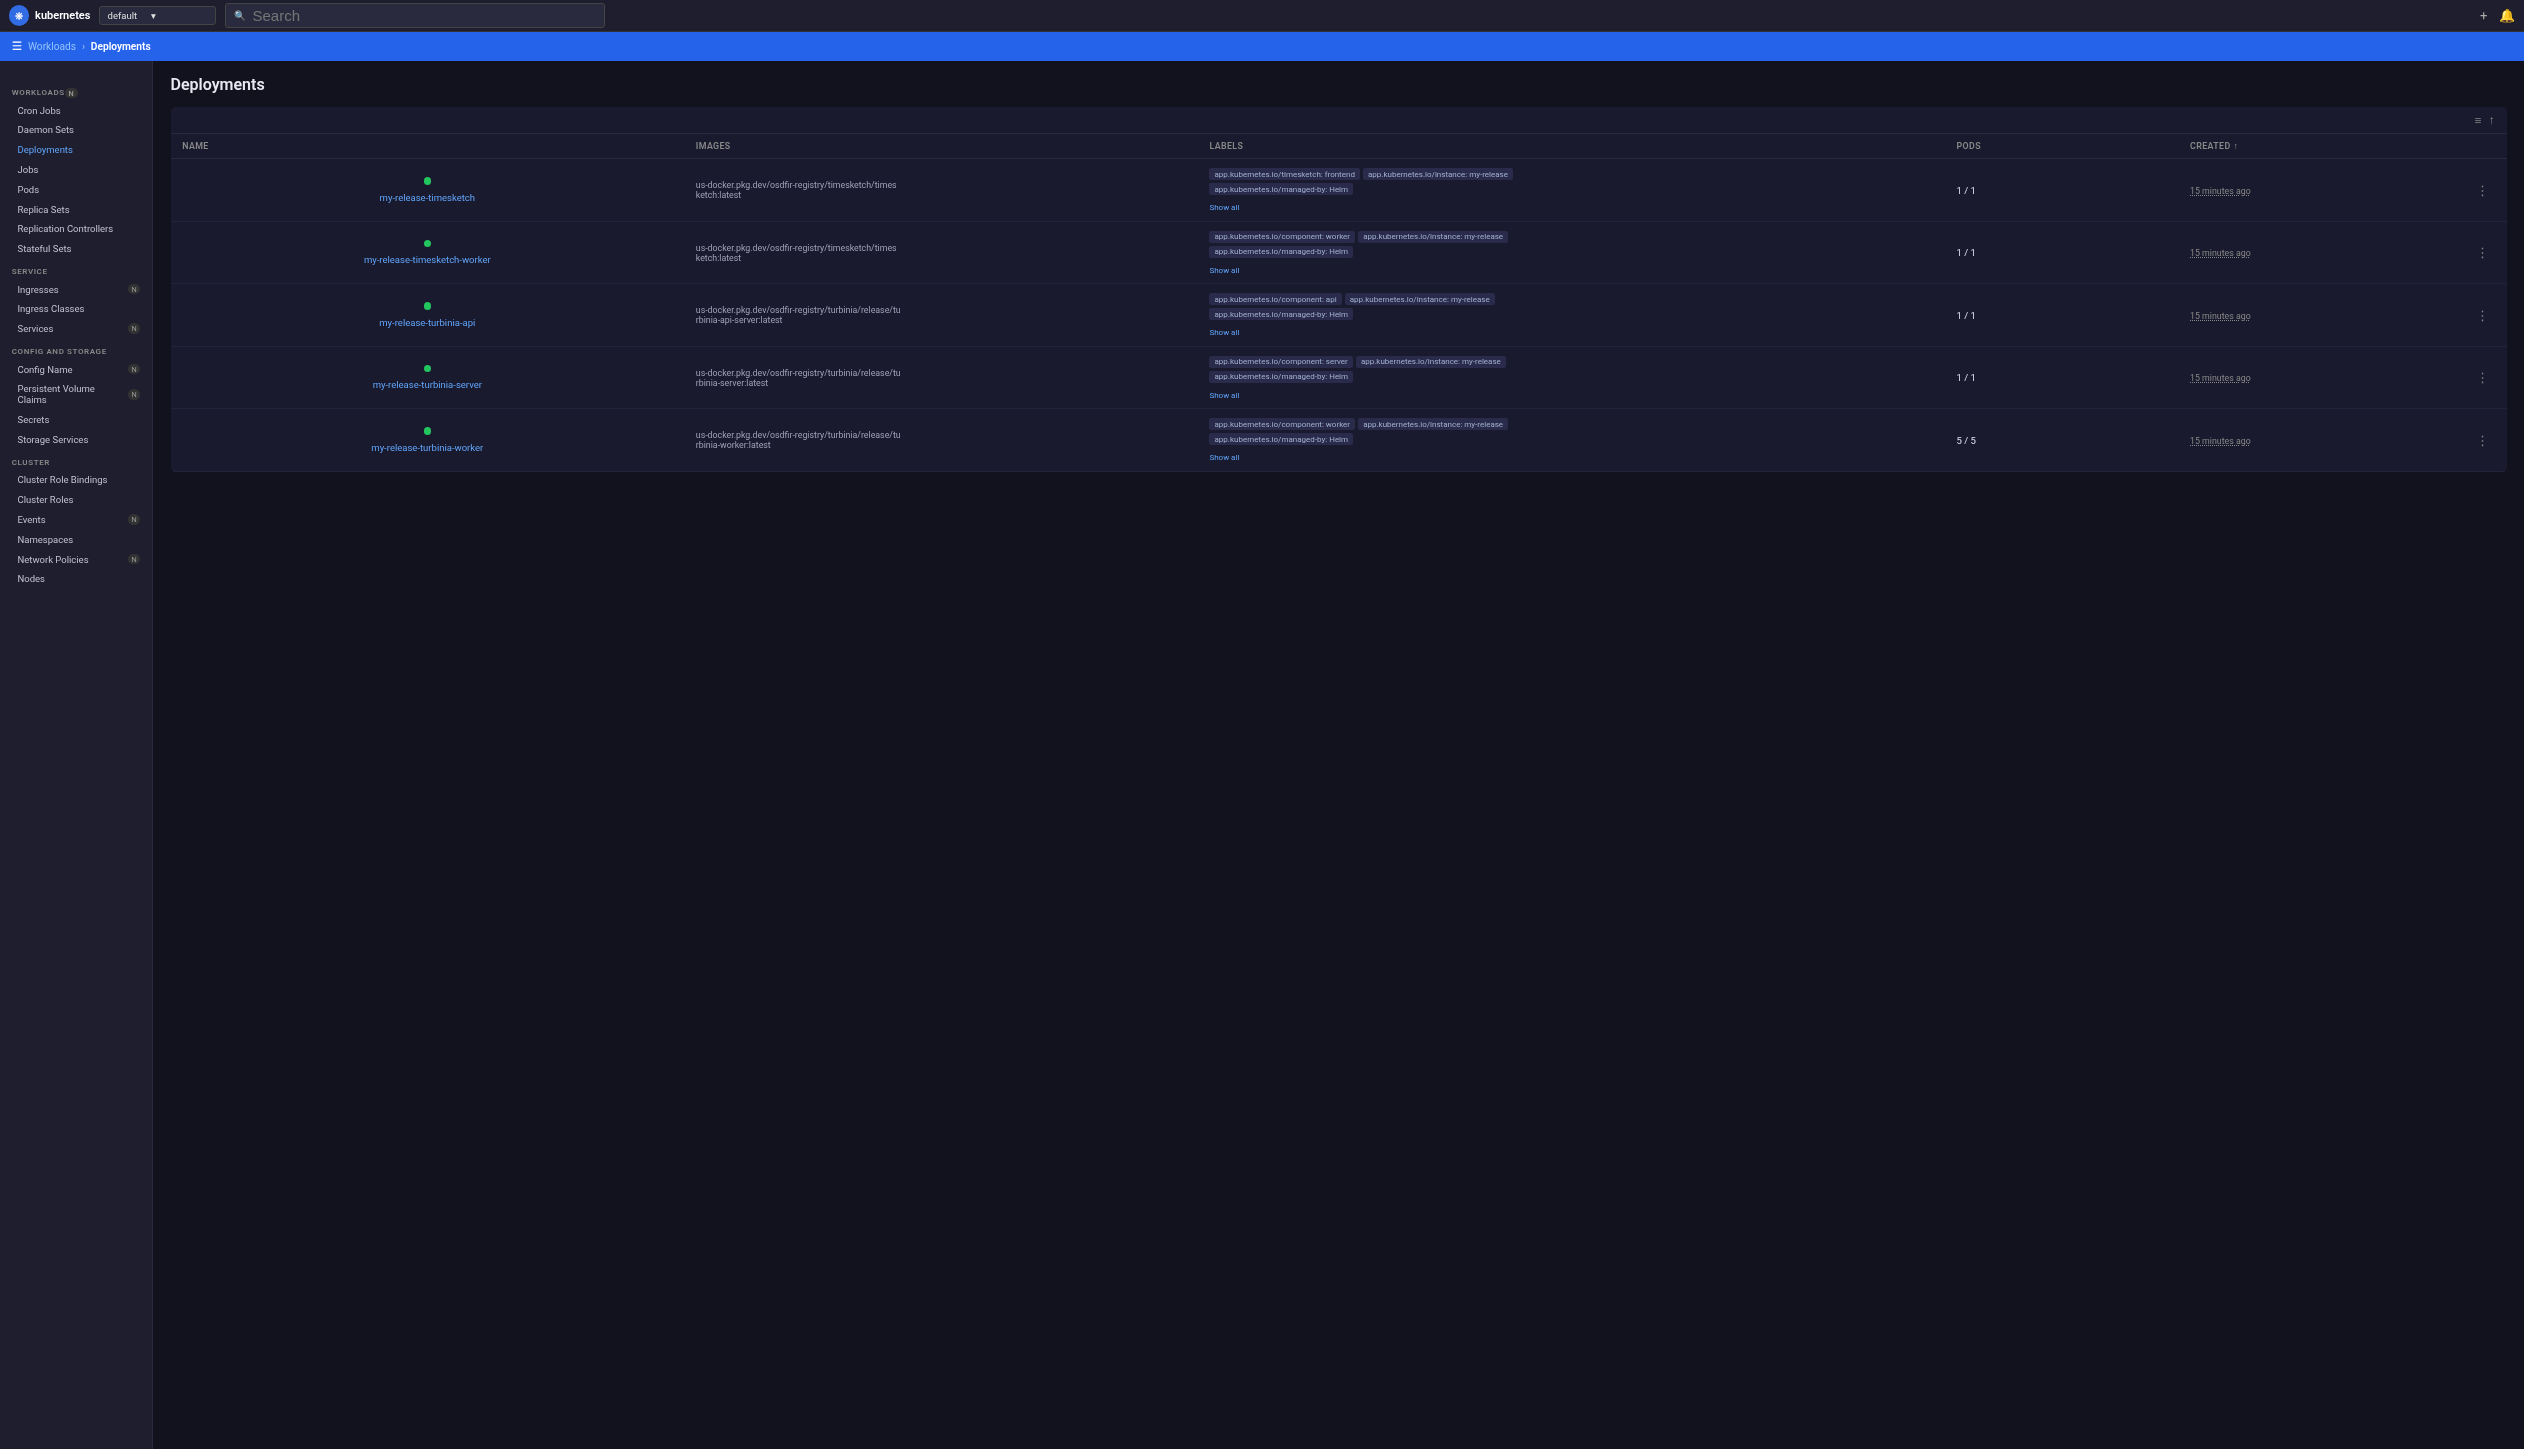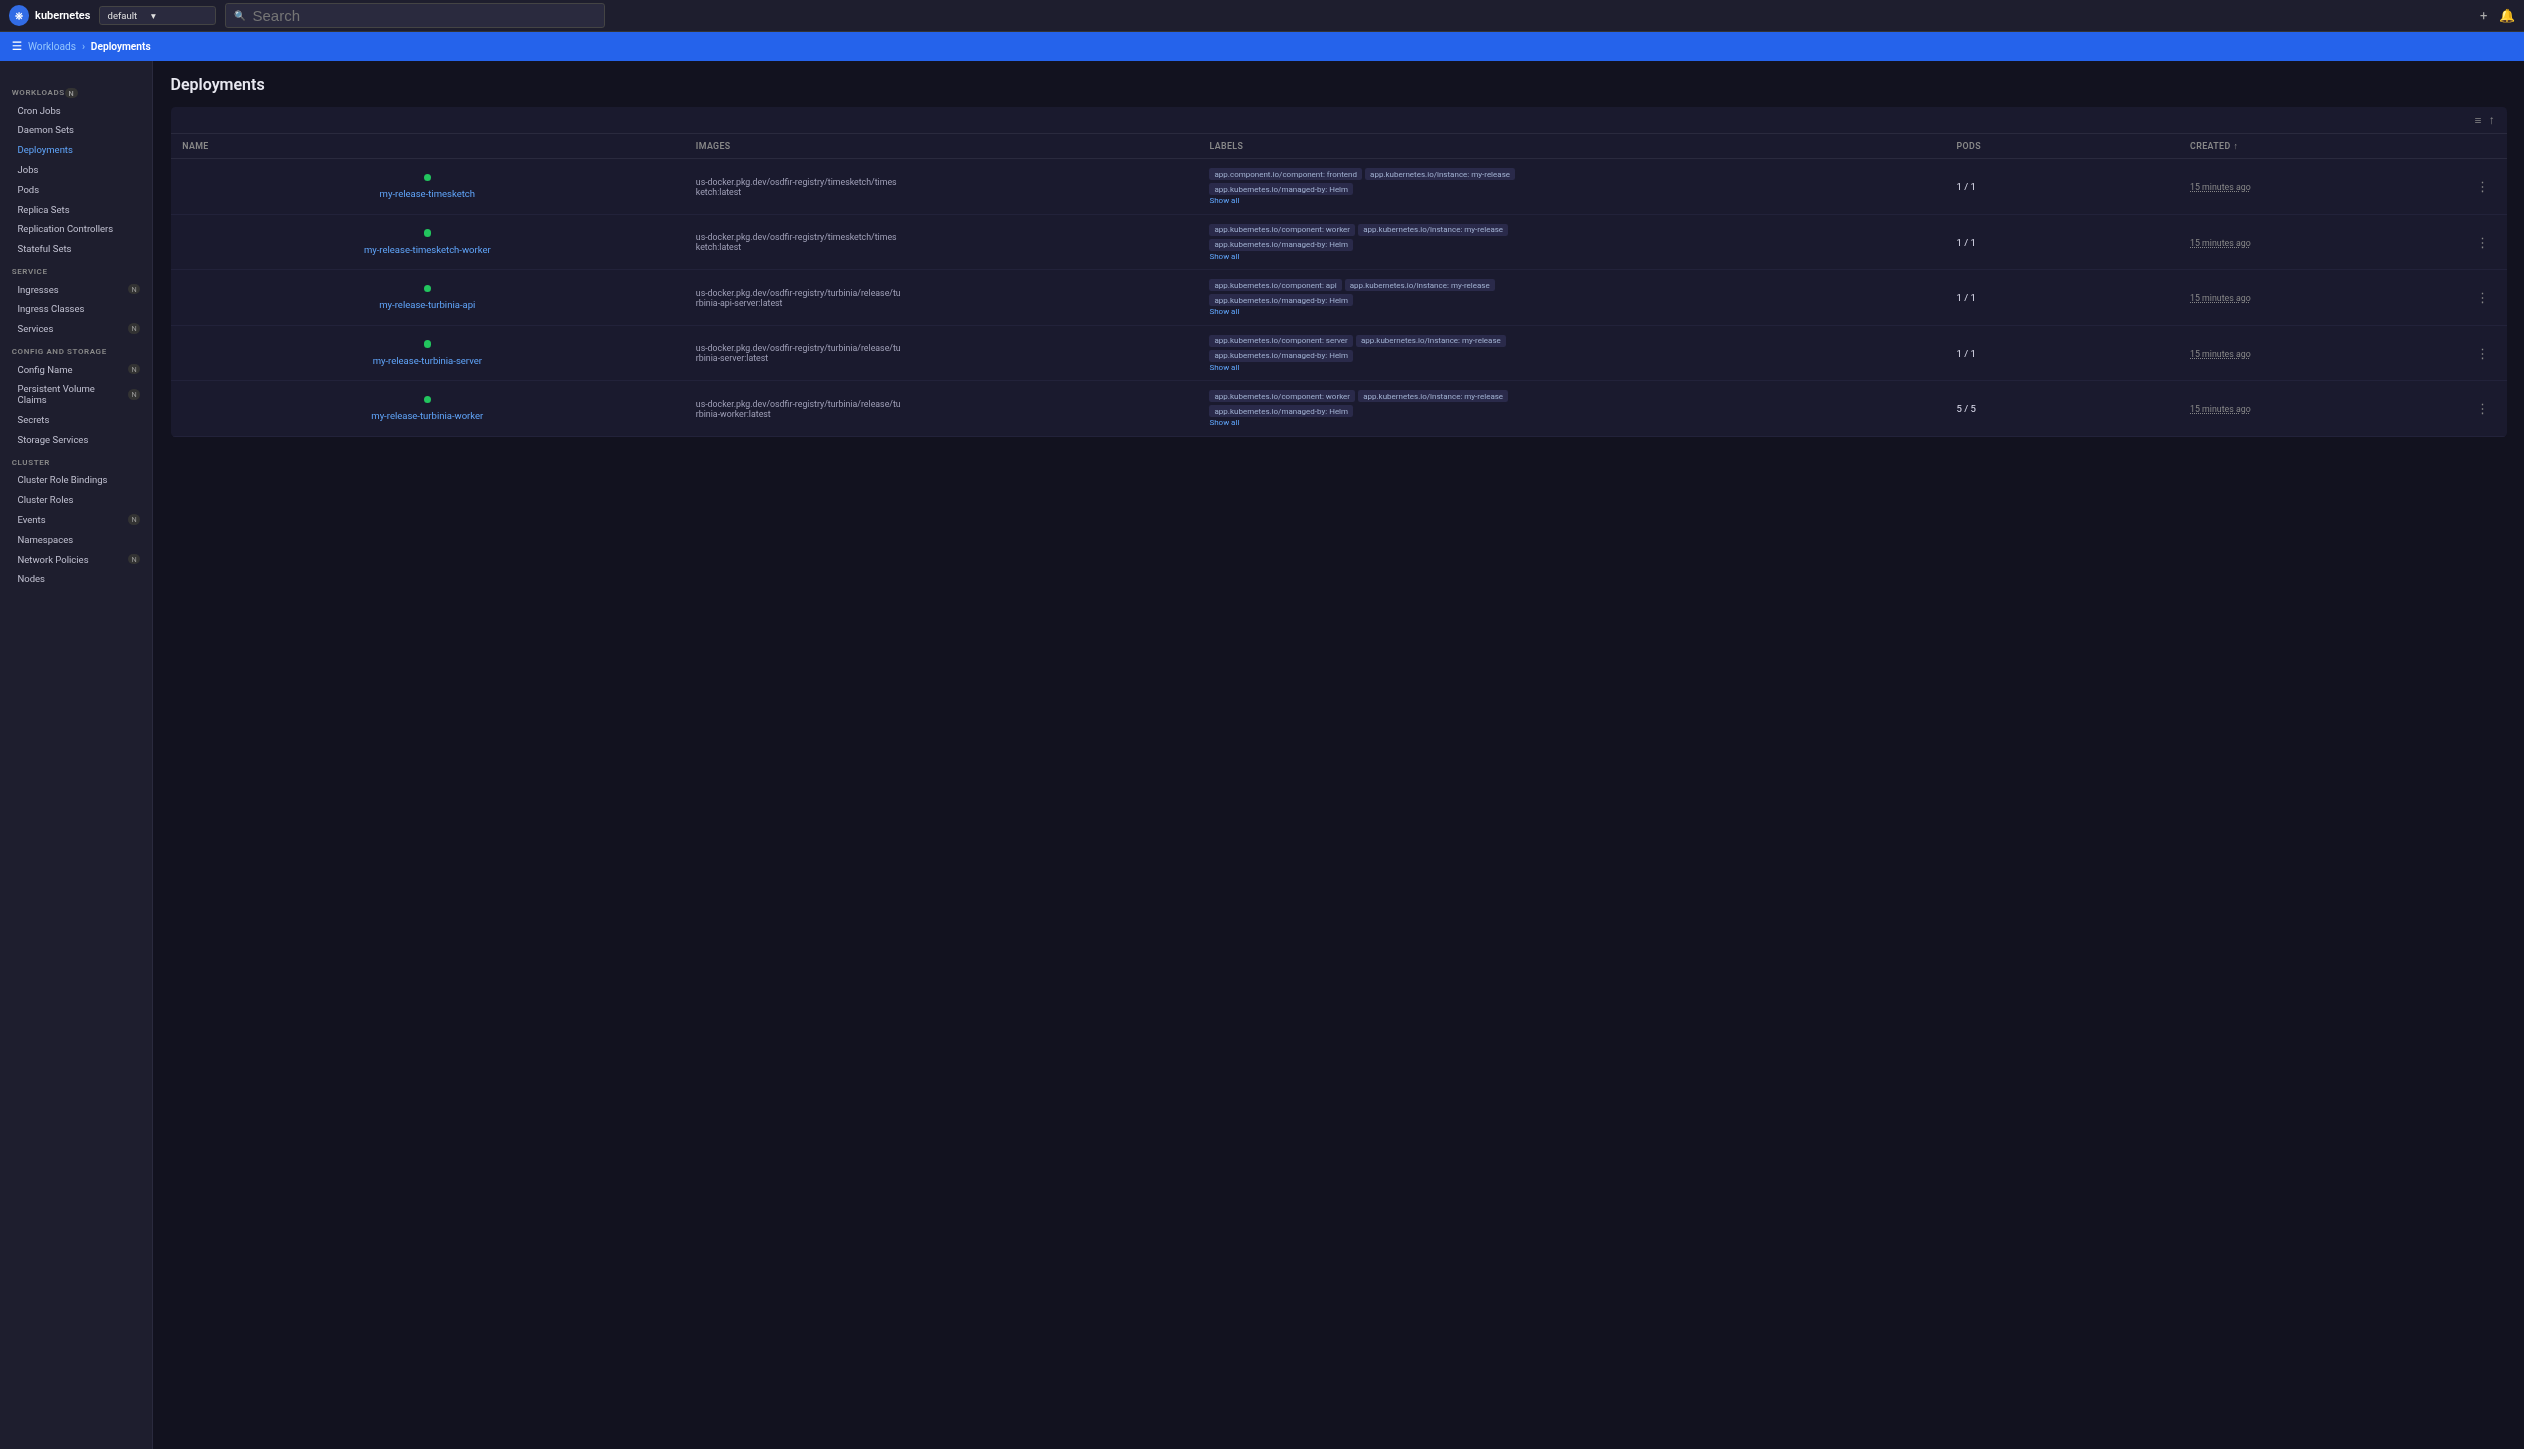--- a/index.html
+++ b/index.html
@@ -245,21 +245,21 @@
       color: #a0b0d0;
       font-size: 8px;
       padding: 1.5px 5.1px;
       border-radius: 2.2px;
       white-space: nowrap;
     }
     .show-all-link {
       color: #60a5fa;
       font-size: 8px;
       cursor: pointer;
-      margin-top: 1px;
+      margin-top: 8px;
     }
 
     .pods-cell {
       color: #e0e0f0;
       font-size: 9.5px;
       min-width: 44px;
     }
 
     .created-cell {
       color: #888;
@@ -436,21 +436,21 @@
       <div class="name-cell">
         <span class="status-dot green"></span>
         <a class="deployment-link">my-release-timesketch</a>
       </div>
               </td>
               <td class="col-images">
                 <div class="image-cell">us-docker.pkg.dev/osdfir-registry/timesketch/timesketch:latest</div>
               </td>
               <td class="col-labels">
                 <div class="labels-cell">
-                  <span class="label-badge">app.component.io/component: frontend</span>
+                  <span class="label-badge">app.kubernetes.io/timesketch: frontend</span>
                   <span class="label-badge">app.kubernetes.io/instance: my-release</span>
                   <span class="label-badge">app.kubernetes.io/managed-by: Helm</span>
                 </div>
                 <div class="show-all-link">Show all</div>
               </td>
               <td class="col-pods"><span class="pods-cell">1 / 1</span></td>
               <td class="col-created"><span class="created-cell">15 minutes ago</span></td>
               <td class="col-actions"><span class="more-btn">⋮</span></td>
             </tr>
             <tr>

